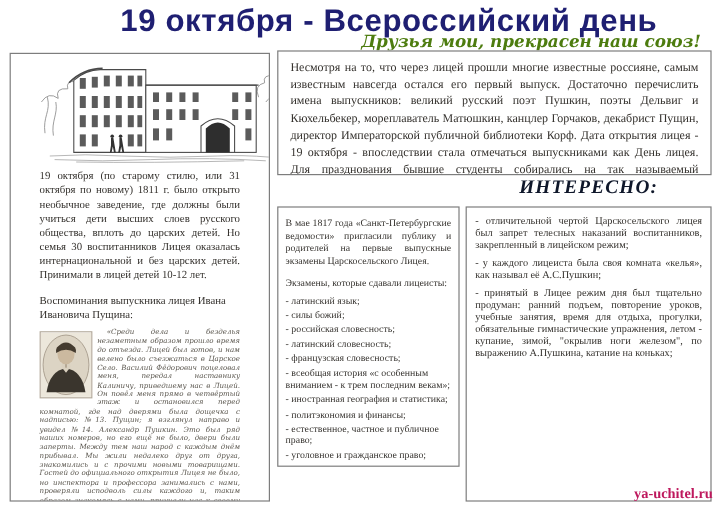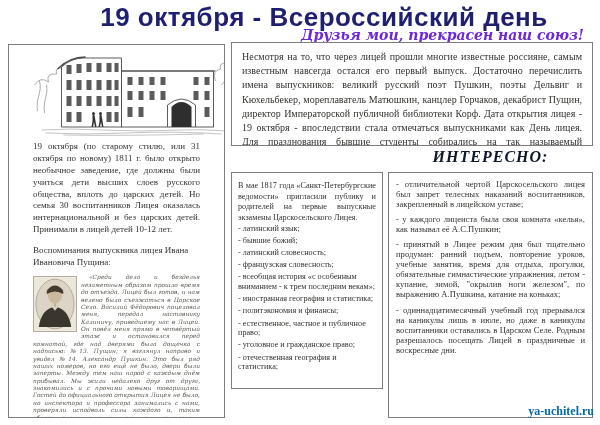--- a/index.html
+++ b/index.html
@@ -23,29 +23,29 @@
   .top-right-box p{margin:0;font-size:10px;line-height:1.42;text-align:justify;}
   .interesno{position:absolute;left:388px;top:148px;width:205px;text-align:center;
              font-weight:bold;font-size:16px;letter-spacing:1px;color:#0f172a;font-style:italic;}
   .middle-box{left:231px;top:172px;width:152px;height:217px;padding:8px 6px;}
   .middle-box .exams-intro{margin:0;font-size:8.2px;line-height:1.3;text-align:justify;}
   .middle-box .exams-heading{margin:7px 0 6px 0;font-size:8.2px;}
   .exam-item{font-size:8.2px;line-height:1.18;margin-bottom:2.5px;}
   .right-box{left:388px;top:172px;width:205px;height:246px;padding:6px 7px;}
   .right-box p{margin:0 0 5px 0;font-size:8.6px;line-height:1.17;text-align:justify;}
   .watermark{position:absolute;right:6px;top:404px;font-size:12px;font-weight:bold;
-             color:#0369a1;background:transparent;}
+             color:#be185d;background:transparent;}
 </style>
 </head>
 <body>
 
 <div class="page">
 
   <div class="title" style="color: rgb(31, 31, 114);">19 октября - Всероссийский день лицеиста</div>
-  <div class="subtitle" style="color: #6d28d9; text-align: center;">Друзья мои, прекрасен наш союз!</div>
+  <div class="subtitle" style="color: #4d7c0f; text-align: center;">Друзья мои, прекрасен наш союз!</div>
 
   <div class="box left-box">
     <div class="building">
       <svg viewBox="0 0 200 86" width="201" height="86">
         <g stroke="#8a8a8a" fill="none" stroke-width="0.7">
           <path d="M4 60 C2 46 9 42 6 30 M11 62 C9 50 15 44 13 34"></path>
           <path d="M1 34 q6 -9 14 -3 q-3 -9 8 -8 q-2 -7 7 -6"></path>
           <path d="M182 30 q-4 -10 5 -12 q-2 -7 8 -6 M188 34 q6 -8 10 -2"></path>
         </g>
         <g stroke="#4a4a4a" stroke-width="0.9" fill="#ffffff">
@@ -129,37 +129,38 @@
 
   <div class="box top-right-box">
     <p>Несмотря на то, что через лицей прошли многие известные россияне, самым известным навсегда остался его первый выпуск. Достаточно перечислить имена выпускников: великий русский поэт Пушкин, поэты Дельвиг и Кюхельбекер, мореплаватель Матюшкин, канцлер Горчаков, декабрист Пущин, директор Императорской публичной библиотеки Корф. Дата открытия лицея - 19 октября - впоследствии стала отмечаться выпускниками как День лицея. Для празднования бывшие студенты собирались на так называемый «лицейский обед».</p>
 
   </div>
 
   <div class="interesno">ИНТЕРЕСНО:</div>
 
   <div class="box middle-box">
     <p class="exams-intro">В мае 1817 года «Санкт-Петербургские ведомости» пригласили публику и родителей на первые выпускные экзамены Царскосельского Лицея.</p>
+    <p class="exams-heading">Экзамены, которые сдавали лицеисты:</p>
     <div>
       <div class="exam-item">- латинский язык;</div>
-      <div class="exam-item">- бывшие божий;</div>
+      <div class="exam-item">- силы божий;</div>
+      <div class="exam-item">- российская словесность;</div>
       <div class="exam-item">- латинский словесность;</div>
       <div class="exam-item">- французская словесность;</div>
       <div class="exam-item">- всеобщая история «с особенным вниманием - к трем последним векам»;</div>
       <div class="exam-item">- иностранная география и статистика;</div>
       <div class="exam-item">- политэкономия и финансы;</div>
       <div class="exam-item">- естественное, частное и публичное право;</div>
       <div class="exam-item">- уголовное и гражданское право;</div>
       <div class="exam-item">- отечественная география и статистика;</div>
 
     </div>
   </div>
 
   <div class="box right-box">
-    <p>- отличительной чертой Царскосельского лицея был запрет телесных наказаний воспитанников, закрепленный в лицейском уставе;</p>
+    <p>- отличительной чертой Царскосельского лицея был запрет телесных наказаний воспитанников, закрепленный в лицейском режим;</p>
     <p>- у каждого лицеиста была своя комната «келья», как называл её А.С.Пушкин;</p>
     <p>- принятый в Лицее режим дня был тщательно продуман: ранний подъем, повторение уроков, учебные занятия, время для отдыха, прогулки, обязательные гимнастические упражнения, летом - купание, зимой, "окрылив ноги железом", по выражению А.Пушкина, катание на коньках;</p>
-    <p>- одиннадцатимесячный учебный год прерывался на каникулы лишь в июле, но даже в каникулы воспитанники оставались в Царском Селе. Родным разрешалось посещать Лицей в праздничные и воскресные дни.</p>
   </div>
 
   <div class="watermark">ya-uchitel.ru</div>
 
 </div>
 
 </body></html>

